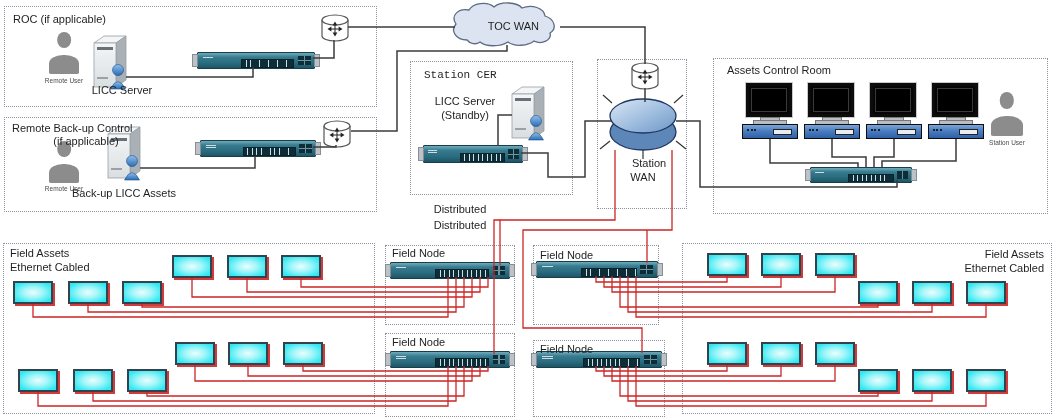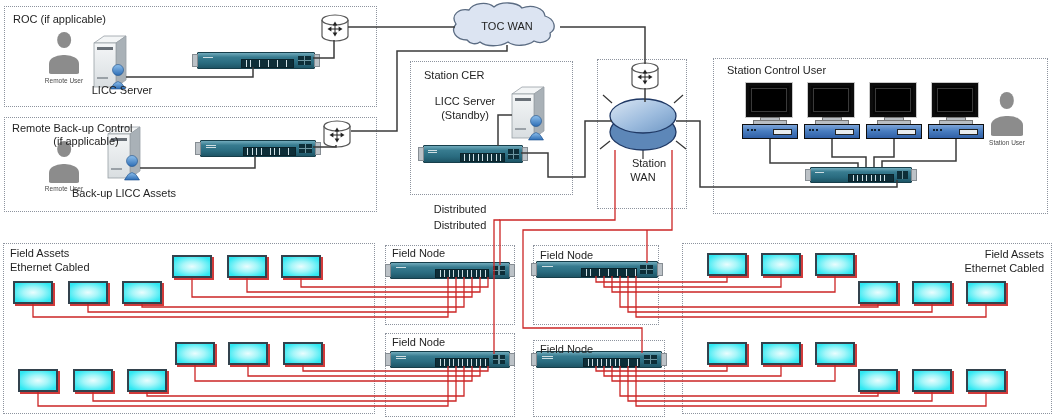--- a/index.html
+++ b/index.html
@@ -64,27 +64,27 @@
   <div class="dotbox" style="left:385px;top:245px;width:128px;height:78px;"></div>
   <div class="dotbox" style="left:533px;top:245px;width:124px;height:78px;"></div>
   <div class="dotbox" style="left:385px;top:333px;width:128px;height:82px;"></div>
   <div class="dotbox" style="left:533px;top:340px;width:130px;height:75px;"></div>
   <div class="dotbox" style="left:3px;top:243px;width:370px;height:169px;"></div>
   <div class="dotbox" style="left:682px;top:243px;width:368px;height:169px;"></div>
 
   <div class="lbl" style="left:13px;top:13px;text-align:center;">ROC (if applicable)</div>
   <div class="lbl" style="left:12px;top:122px;">Remote Back-up Control</div>
   <div class="lbl center" style="left:30px;top:135px;width:112px;">(if applicable)</div>
-  <div class="lbl" style="left:475px;top:20px;width:64px;text-align:center;">TOC WAN</div>
-  <div class="lbl" style="left:424px;top:69px;">Station CER</div>
+  <div class="lbl" style="left:475px;top:20px;width:64px;text-align:right;">TOC WAN</div>
+  <div class="lbl" style="left:424px;top:69px;font-family:Liberation Mono, monospace;">Station CER</div>
   <div class="lbl center" style="left:420px;top:95px;width:90px;">LICC Server</div>
   <div class="lbl center" style="left:420px;top:109px;width:90px;">(Standby)</div>
   <div class="lbl center" style="left:615px;top:157px;width:68px;">Station</div>
   <div class="lbl center" style="left:615px;top:171px;width:56px;">WAN</div>
-  <div class="lbl" style="left:727px;top:64px;">Station Control User</div>
+  <div class="lbl" style="left:727px;top:64px;">Assets Control Room</div>
   <div class="lbl center" style="left:418px;top:203px;width:84px;">Distributed</div>
   <div class="lbl center" style="left:418px;top:219px;width:84px;">Distributed</div>
   <div class="lbl" style="left:392px;top:247px;">Field Node</div>
   <div class="lbl" style="left:540px;top:249px;">Field Node</div>
   <div class="lbl" style="left:392px;top:336px;">Field Node</div>
   <div class="lbl" style="left:540px;top:343px;">Field Node</div>
   <div class="lbl" style="left:10px;top:247px;">Field Assets</div>
   <div class="lbl" style="left:10px;top:261px;">Ethernet Cabled</div>
   <div class="lbl right" style="left:860px;top:248px;width:184px;">Field Assets</div>
   <div class="lbl right" style="left:860px;top:262px;width:184px;">Ethernet Cabled</div>

